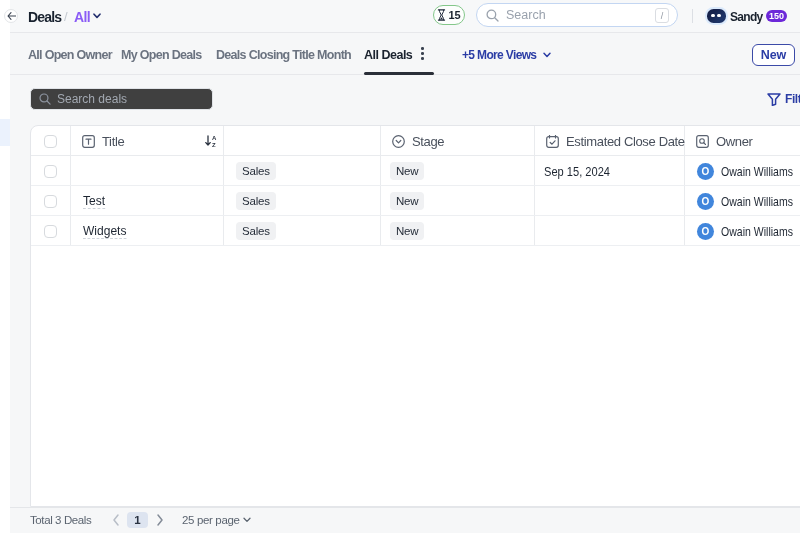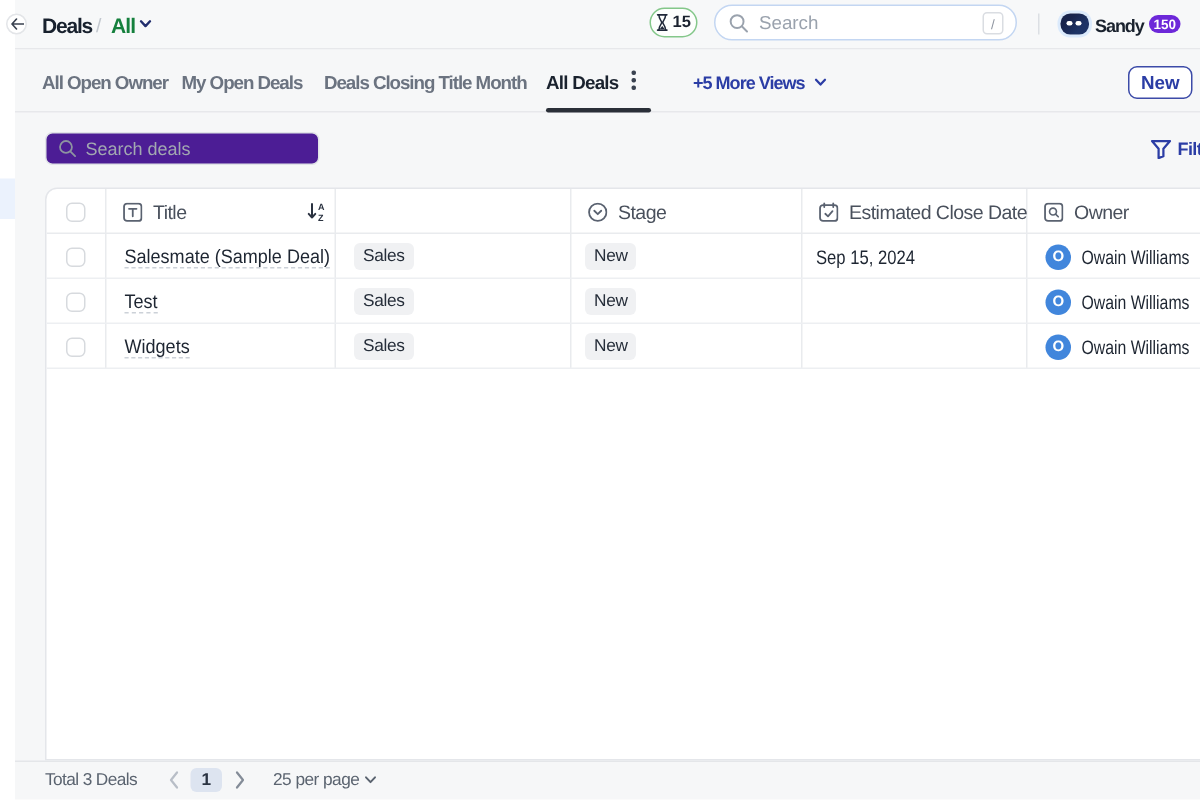--- a/index.html
+++ b/index.html
@@ -4,21 +4,21 @@
 <style>
   * { margin:0; padding:0; box-sizing:border-box; }
   html,body { width:800px; height:533px; overflow:hidden; }
   body { font-family:"Liberation Sans", sans-serif; background:#fff; position:relative; }
   .main { position:absolute; left:10px; top:0; width:790px; height:533px; background:#f6f7f8; }
   
   .hdr { position:absolute; left:10px; top:0; width:790px; height:33px; background:#f7f8f9; border-bottom:1px solid #e7e8eb; }
   .backc { position:absolute; left:4px; top:9px; width:14px; height:14px; border-radius:50%; background:#fff; border:1px solid #e3e5e8; z-index:5; display:flex; align-items:center; justify-content:center; }
   .title { position:absolute; left:28px; top:9px; font-size:14px; font-weight:bold; color:#18212e; letter-spacing:-0.8px; }
   .slash { position:absolute; left:64px; top:9px; font-size:13px; color:#c3c8cf; }
-  .allsel { position:absolute; left:74px; top:9px; font-size:14px; font-weight:bold; color:#15803d; letter-spacing:-0.6px; }
+  .allsel { position:absolute; left:74px; top:9px; font-size:14px; font-weight:bold; color:#8b5cf6; letter-spacing:-0.6px; }
   .allchev { position:absolute; left:92px; top:11px; }
   .trialpill { position:absolute; left:433px; top:5px; width:32px; height:20px; border:1px solid #84c78a; border-radius:10px; background:#fdfefd; display:flex; align-items:center; justify-content:center; gap:2px; }
   .trialpill b { font-size:11px; color:#1a222e; }
   .search { position:absolute; left:476px; top:3px; width:202px; height:24px; background:#fff; border:1.5px solid #c3d6f2; border-radius:12px; display:flex; align-items:center; }
   .search .ph { color:#9aa2ad; font-size:12.5px; margin-left:7px; }
   .slashkey { position:absolute; right:8px; top:3.5px; width:14px; height:15px; border:1px solid #dadde2; border-radius:3px; color:#8f96a1; font-size:9px; text-align:center; line-height:14px; background:#fff; }
   .hdiv { position:absolute; left:692px; top:9px; width:1px; height:14px; background:#dcdfe4; }
   .bot { position:absolute; left:707px; top:9px; width:19px; height:13.5px; border-radius:6.5px; background:linear-gradient(135deg,#17234c 30%,#1d3366 70%); box-shadow:0 0 0 2px #dbeafc; }
   .bot i { position:absolute; top:4.8px; width:3.4px; height:3.4px; border-radius:50%; background:#fff; }
   .sandy { position:absolute; left:730px; top:10px; font-size:12px; font-weight:bold; color:#1a222e; letter-spacing:-0.7px; }
@@ -26,21 +26,21 @@
   
   .tabs { position:absolute; left:10px; top:33px; width:790px; height:42px; border-bottom:1px solid #e7e8eb; background:#f6f7f8; }
   .tab { position:absolute; top:48px; font-size:12.5px; color:#6b7380; font-weight:bold; letter-spacing:-0.7px; }
   .tab.active { color:#1a222e; letter-spacing:-0.5px; }
   .underl { position:absolute; left:364px; top:72px; width:70px; height:3px; background:#2a2f38; border-radius:2px; }
   .dots { position:absolute; left:410px; top:14px; width:3px; }
   .dots i { display:block; width:2.6px; height:2.6px; border-radius:50%; background:#3a4250; margin-bottom:2.4px; }
   .moreviews { position:absolute; left:452px; top:15px; font-size:12px; color:#2b3da5; font-weight:bold; letter-spacing:-0.65px; display:flex; align-items:center; gap:6px; }
   .newbtn { position:absolute; left:742px; top:11px; width:43px; height:22px; background:#fff; border:1px solid #3c4ba8; border-radius:6px; color:#2b3da5; font-size:12.5px; font-weight:bold; text-align:center; line-height:20px; }
   
-  .sdeals { position:absolute; left:30px; top:88px; width:183px; height:22px; background:#4c1d95; border:1px solid #e0e3e7; border-radius:5px; display:flex; align-items:center; }
+  .sdeals { position:absolute; left:30px; top:88px; width:183px; height:22px; background:#404040; border:1px solid #e0e3e7; border-radius:5px; display:flex; align-items:center; }
   .sdeals span { color:#a2a8b1; font-size:12px; margin-left:6px; }
   .filter { position:absolute; left:767px; top:92px; color:#2b3da5; font-size:12px; font-weight:bold; letter-spacing:-0.4px; display:flex; align-items:center; gap:4px; }
   
   .tbl { position:absolute; left:30px; top:125px; width:780px; height:382px; background:#fff; border:1px solid #e4e6ea; border-radius:8px 0 0 0; overflow:hidden; }
   .vline { position:absolute; top:0; width:1px; background:#e9ebee; height:120px; }
   .hrow { position:absolute; left:0; top:0; width:100%; height:30px; border-bottom:1px solid #e9ebee; }
   .row { position:absolute; left:0; width:100%; height:30px; border-bottom:1px solid #edeff2; }
   .cb { position:absolute; left:13px; top:8.5px; width:13px; height:13px; border:1px solid #d7dade; border-radius:4px; background:#fff; }
   .hcell { position:absolute; top:0; height:30px; display:flex; align-items:center; gap:7px; font-size:13px; color:#49505c; letter-spacing:-0.35px; white-space:nowrap; }
   .cell { position:absolute; top:0; height:30px; display:flex; align-items:center; white-space:nowrap; }
@@ -171,23 +171,20 @@
       <svg width="13" height="13" viewBox="0 0 13 13">
           <rect x="0.7" y="0.7" width="11.6" height="11.6" rx="2" stroke="#5a6270" stroke-width="1.2" fill="none"></rect>
           <circle cx="6" cy="6" r="2.3" stroke="#5a6270" stroke-width="1.1" fill="none"></circle>
           <path d="M7.7 7.7 L9.5 9.5" stroke="#5a6270" stroke-width="1.1" stroke-linecap="round"></path>
         </svg>
       Owner
     </div>
   </div>
   <div class="row" style="top:30px">
     <div class="cb"></div>
-    <div class="cell" style="left:52px">
-        <span class="titletxt">Salesmate (Sample Deal)</span>
-      </div>
     <div class="cell" style="left:205px">
         <span class="badge">Sales</span>
       </div>
     <div class="cell" style="left:359px">
         <span class="badge">New</span>
       </div>
     <div class="cell" style="left:513px">
         <span class="datetxt">Sep 15, 2024</span>
       </div>
     <div class="cell" style="left:666px">

